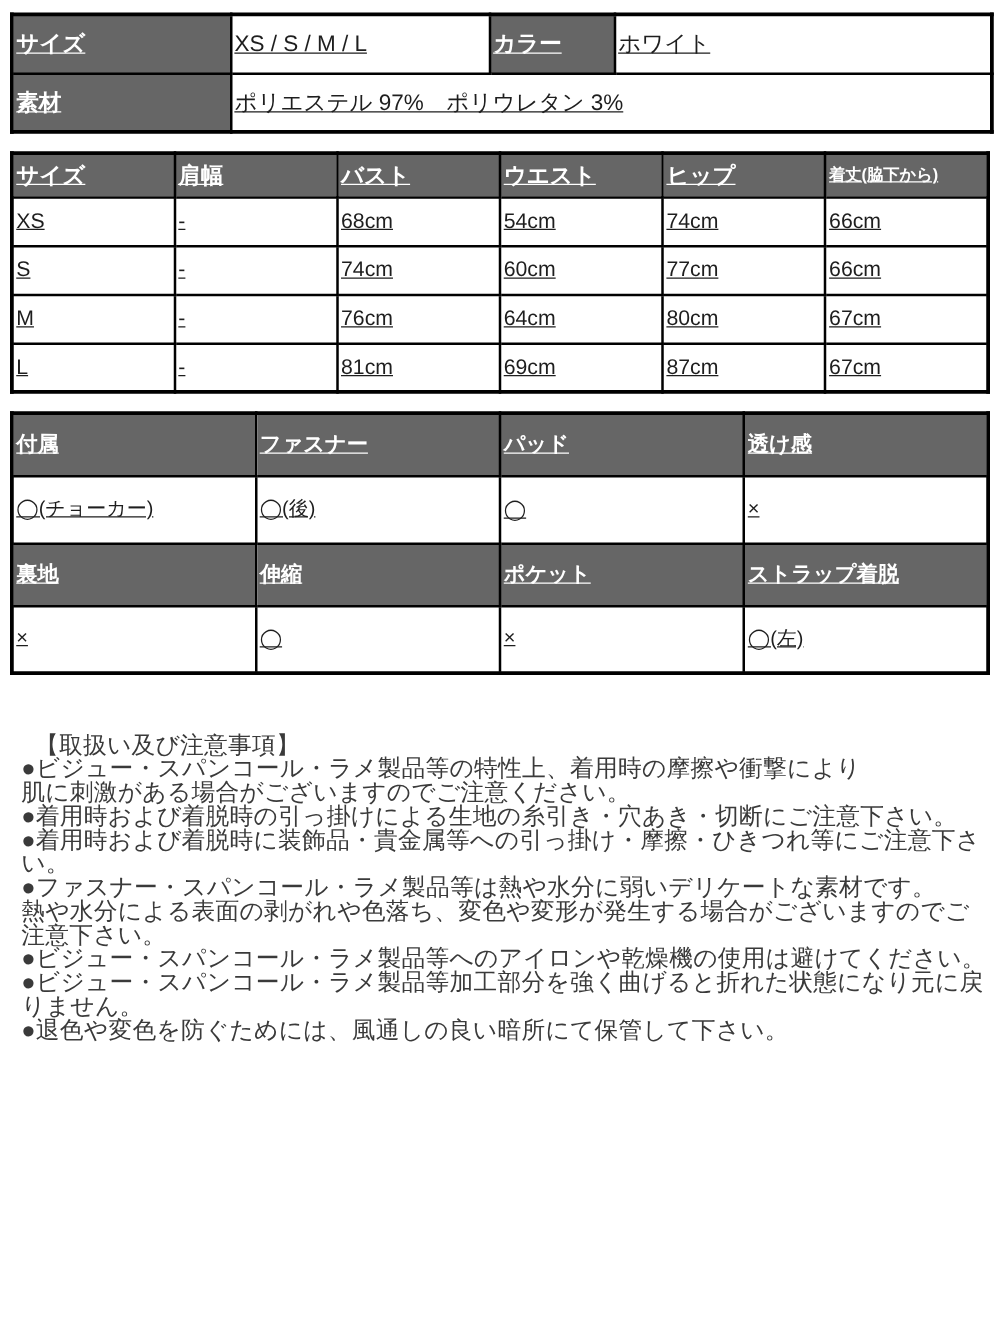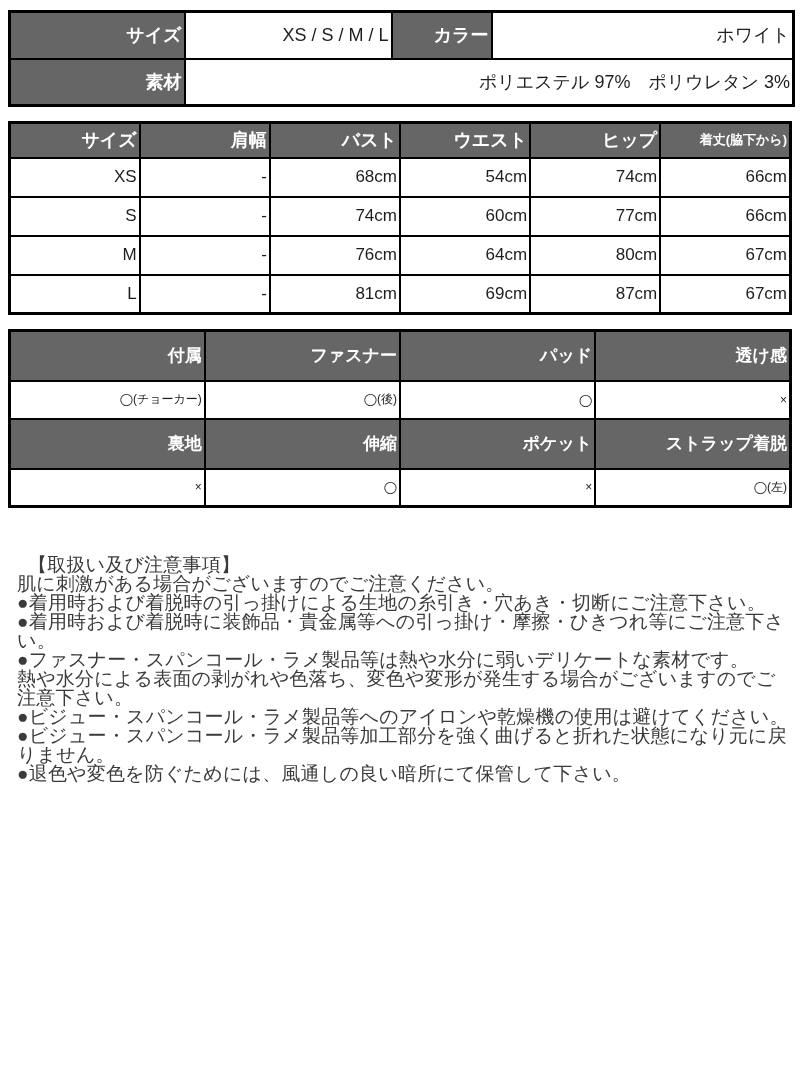--- a/index.html
+++ b/index.html
@@ -12,46 +12,47 @@
   }
   .page { padding: 10px 8px 0 8px; }
 
   table {
     border-collapse: collapse;
     width: 784px;
     table-layout: fixed;
   }
   td, th {
     border: 2px solid #000000;
-    text-align: right;
+    text-align: left;
     vertical-align: middle;
     overflow: hidden;
     white-space: nowrap;
     padding: 0 2px;
+    text-decoration: underline;
   }
   .hd {
     background: #666666;
     color: #ffffff;
     font-weight: bold;
   }
 
   
   .spec { border: 3px solid #000000; margin-bottom: 14px; }
   .spec td { height: 47px; font-size: 18px; }
 
   
   .meas { border: 3px solid #000000; margin-bottom: 14px; }
   .meas th { height: 35px; font-size: 18px; }
   .meas th.small { font-size: 13px; }
   .meas td { height: 39px; font-size: 17px; }
 
   
   .feat { border: 3px solid #000000; }
   .feat th { height: 50px; font-size: 17px; }
-  .feat td { height: 38px; font-size: 12px; }
+  .feat td { height: 54px; font-size: 16px; }
 
   
   .notes {
     margin-top: 47px;
     padding-left: 9px;
     font-size: 19px;
     line-height: 19px;
     color: #3a3a3a;
     letter-spacing: 0.2px;
   }
@@ -152,20 +153,21 @@
       <td>×</td>
       <td>◯</td>
       <td>×</td>
       <td>◯(左)</td>
     </tr>
   </tbody>
     </table>
 
   <div class="notes">
     <div class="notes-title">【取扱い及び注意事項】</div>
+    <div class="note-line">●ビジュー・スパンコール・ラメ製品等の特性上、着用時の摩擦や衝撃により</div>
     <div class="note-line">肌に刺激がある場合がございますのでご注意ください。</div>
     <div class="note-line">●着用時および着脱時の引っ掛けによる生地の糸引き・穴あき・切断にご注意下さい。</div>
     <div class="note-line">●着用時および着脱時に装飾品・貴金属等への引っ掛け・摩擦・ひきつれ等にご注意下さい。</div>
     <div class="note-line">●ファスナー・スパンコール・ラメ製品等は熱や水分に弱いデリケートな素材です。</div>
     <div class="note-line">熱や水分による表面の剥がれや色落ち、変色や変形が発生する場合がございますのでご注意下さい。</div>
     <div class="note-line">●ビジュー・スパンコール・ラメ製品等へのアイロンや乾燥機の使用は避けてください。</div>
     <div class="note-line">●ビジュー・スパンコール・ラメ製品等加工部分を強く曲げると折れた状態になり元に戻りません。</div>
     <div class="note-line">●退色や変色を防ぐためには、風通しの良い暗所にて保管して下さい。</div>
   </div>
 

